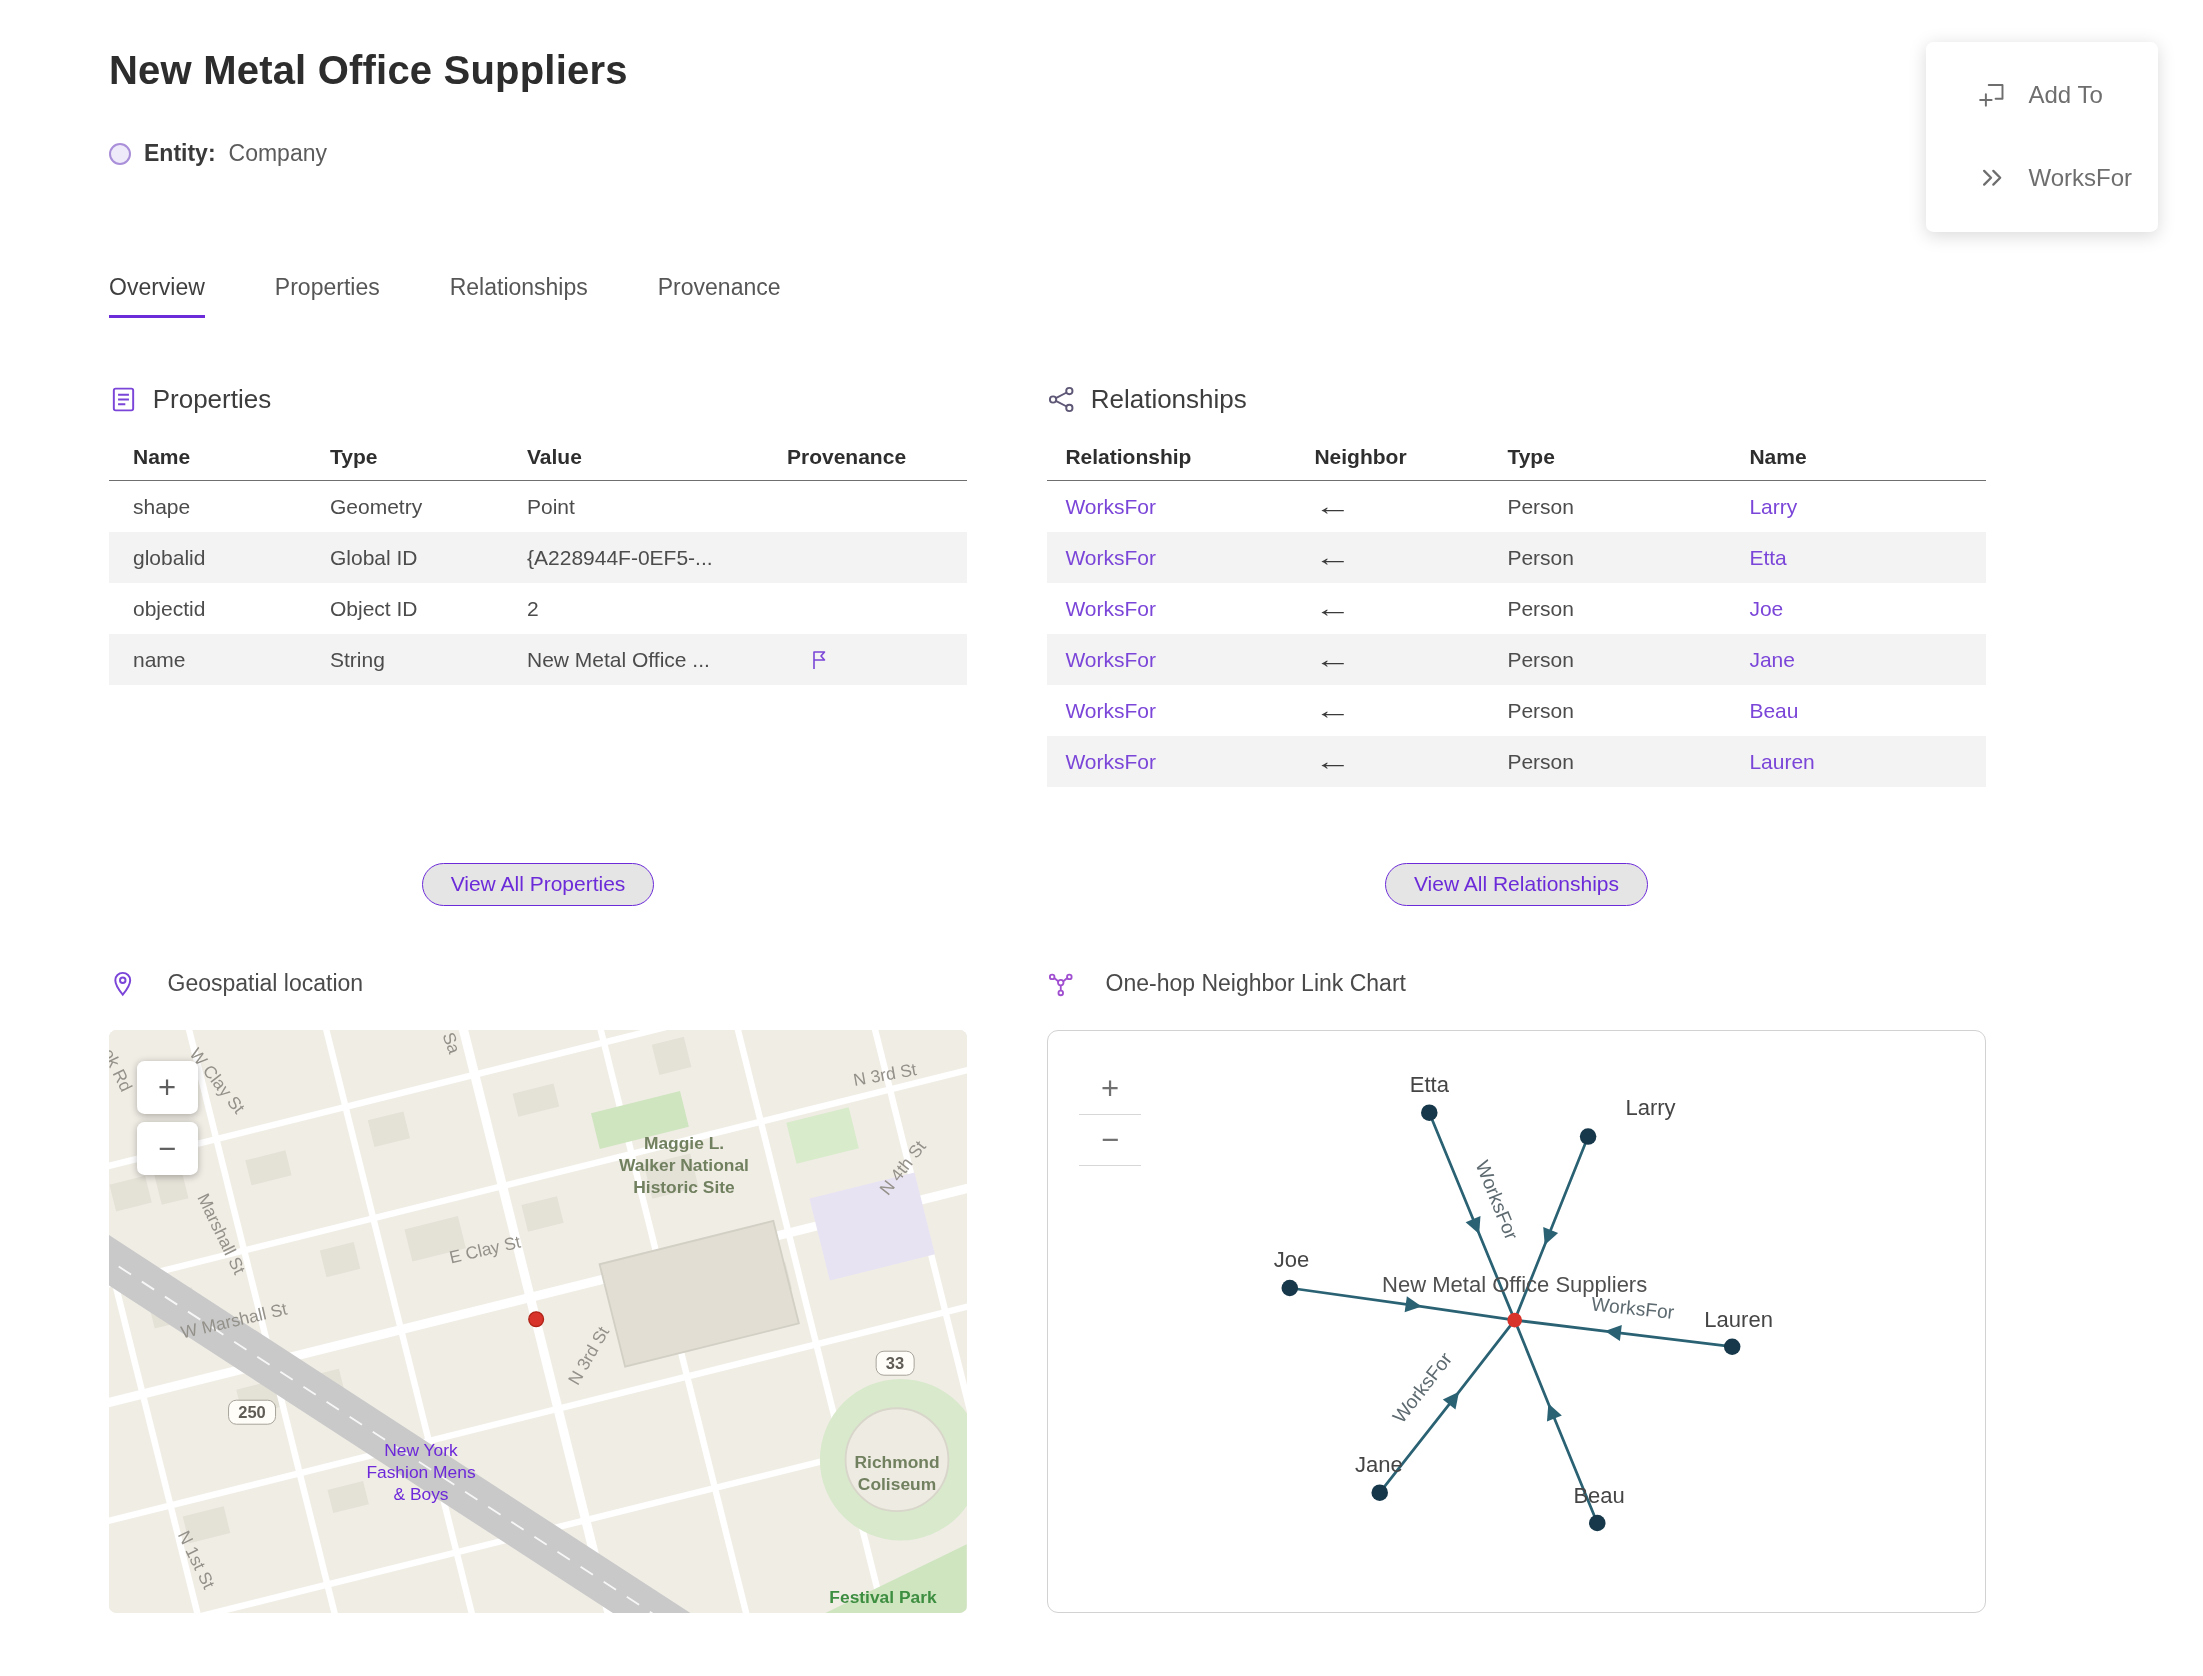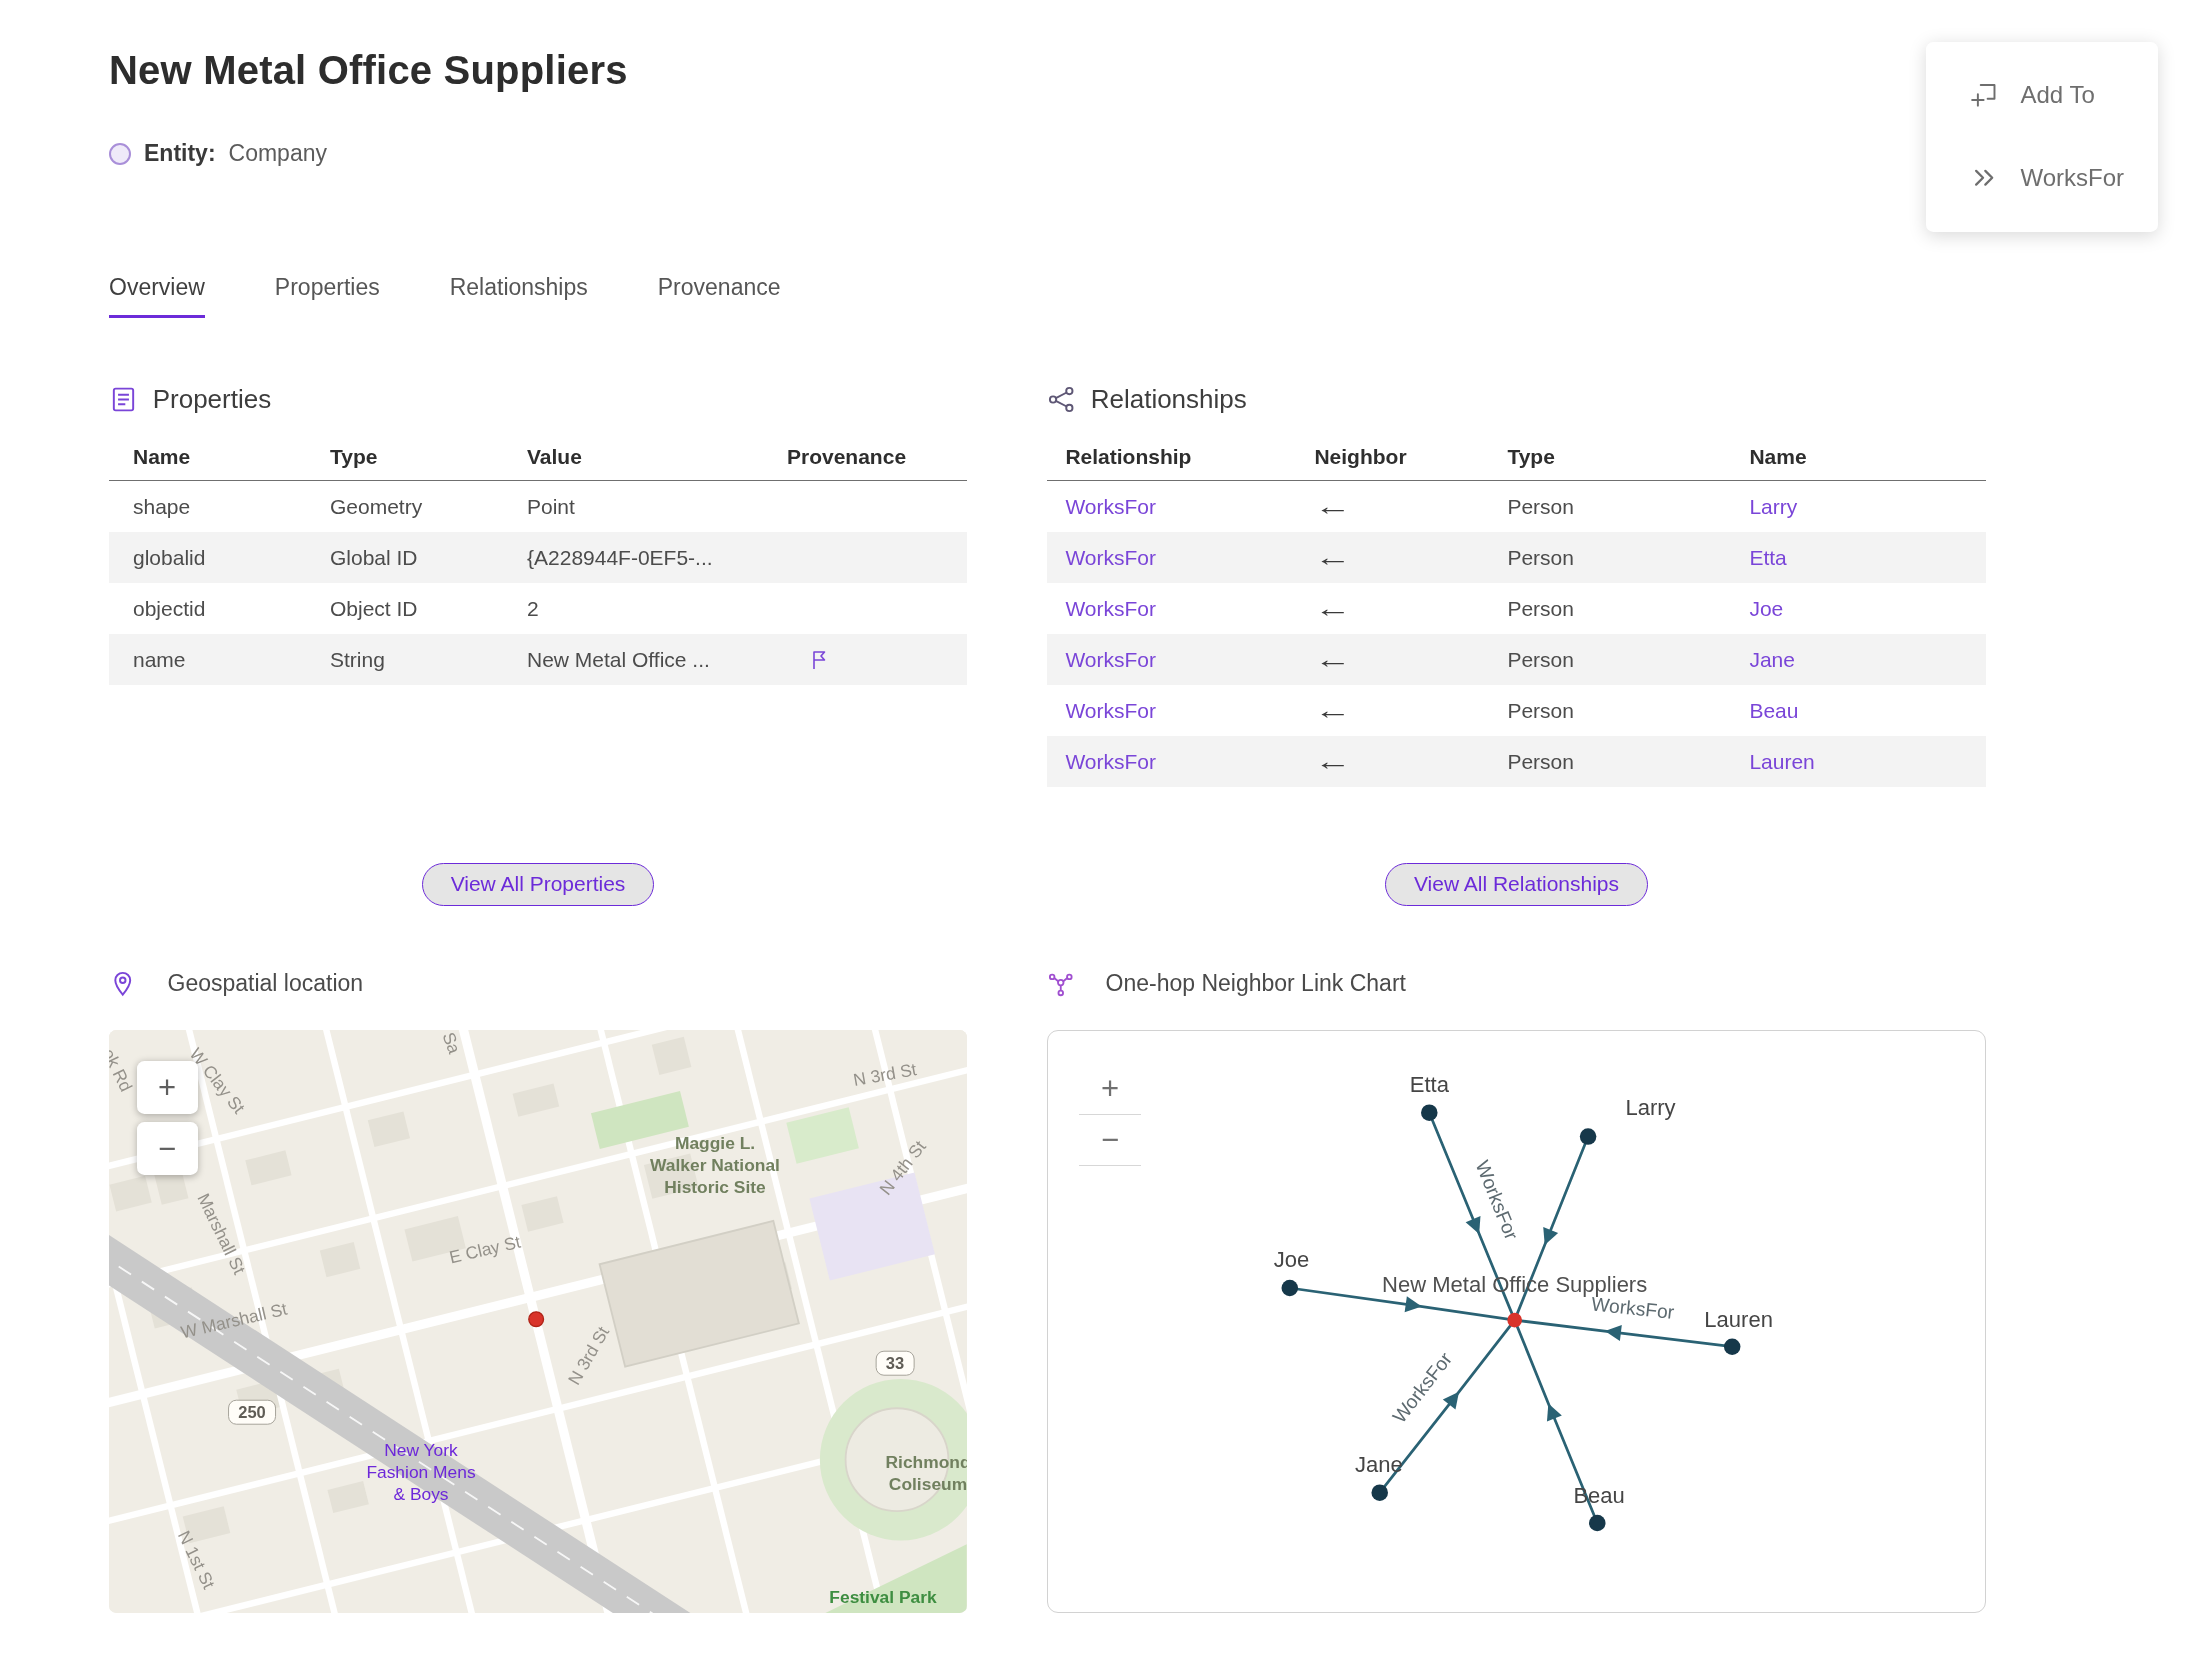--- a/index.html
+++ b/index.html
@@ -14,21 +14,21 @@
 
   
   .title { position:absolute; left:109px; top:48px; font-size:40px; font-weight:bold; color:#2d2d2d; letter-spacing:0.2px; }
   .entity-row { position:absolute; left:109px; top:140px; display:flex; align-items:center; gap:13px; font-size:23px; }
   .entity-dot { width:22px; height:22px; border:2.8px solid #a98fd9; background:#efeaf9; border-radius:50%; }
   .entity-label { font-weight:bold; color:#3a3a3a; }
   .entity-type { color:#5c5c5c; }
 
   
   .action-card { position:absolute; left:1926px; top:42px; width:232px; height:190px; background:#fff;
-    border-radius:7.3px; box-shadow:0 3.7px 18.4px rgba(0,0,0,.15); padding:11px 8px; }
+    border-radius:7.3px; box-shadow:0 3.7px 18.4px rgba(0,0,0,.15); padding:11px 16px; }
   .action-item { display:flex; align-items:center; gap:22px; height:83px; padding-left:37px; font-size:24px; color:#6e6e6e; cursor:pointer; }
 
   
   .tabs { position:absolute; left:109px; top:274px; display:flex; gap:70px; font-size:23px; color:#565656; }
   .tab { padding-bottom:13.8px; cursor:pointer; }
   .tab.active { color:#3f3f3f; border-bottom:3.7px solid #6c2bd9; }
 
   
   .sec-head { position:absolute; display:flex; align-items:center; gap:14.7px; font-size:26px; color:#3d3d3d; }
   .sub-head { position:absolute; display:flex; align-items:center; gap:31px; font-size:23px; color:#4a4a4a; }
@@ -51,21 +51,21 @@
   .btn-row.left { left:109px; width:858px; }
   .btn-row.right { left:1047px; width:939px; }
   .pill { display:inline-block; height:43px; line-height:39px; padding:0 27.5px; border:1.8px solid #6c2bd9; border-radius:22px;
     color:#6c2bd9; font-size:21px; background:#e5e5e5; cursor:pointer; }
 
   
   .map { position:absolute; left:109px; top:1030px; width:858px; height:583px; border-radius:7.3px; overflow:hidden; background:#f0ede5; }
   .map-base { position:absolute; left:0; top:0; }
   .mlabel { position:absolute; white-space:nowrap; font-size:17.4px; color:#94918a; }
   .mlabel.dark { color:#6d28d9; font-weight:normal; white-space:normal; text-align:center; line-height:1.25; }
-  .mlabel.site { color:#71805f; font-weight:bold; white-space:normal; text-align:center; line-height:1.25;margin-left:31px; }
+  .mlabel.site { color:#71805f; font-weight:bold; white-space:normal; text-align:center; line-height:1.25; }
   .mlabel.park { color:#3e8e41; font-weight:bold; }
   .shield { position:absolute; transform:translate(-50%,-50%); background:#fffdf8; border:1.8px solid #a6a39a; border-radius:8.3px;
     padding:1.8px 9.2px; font-size:16.5px; font-weight:bold; color:#5f5c55; }
   .map-zoom { position:absolute; left:27.5px; top:31px; width:61px; }
   .mzbtn { width:61px; height:53px; background:#fff; border-radius:7.3px; box-shadow:0 1.8px 7.3px rgba(0,0,0,.28);
     font-size:31px; color:#5f5f5f; display:flex; align-items:center; justify-content:center; margin-bottom:8.3px; cursor:pointer; }
 
   
   .chart-panel { position:absolute; left:1047px; top:1030px; width:939px; height:583px; border:0.9px solid #d2d2d2;
     border-radius:11px; background:#fff; overflow:hidden; }

